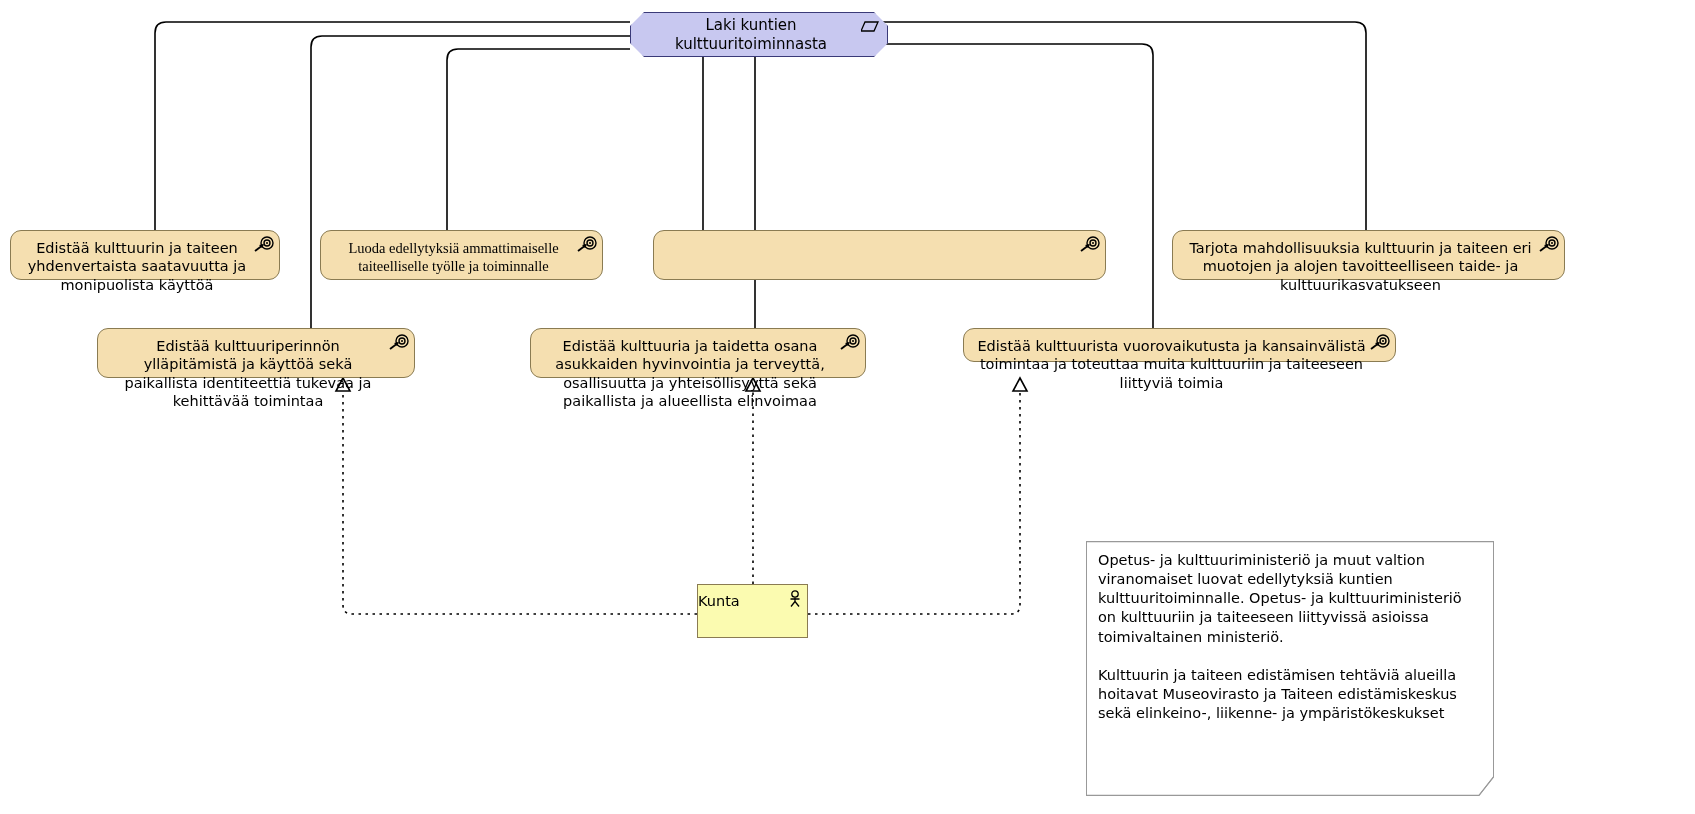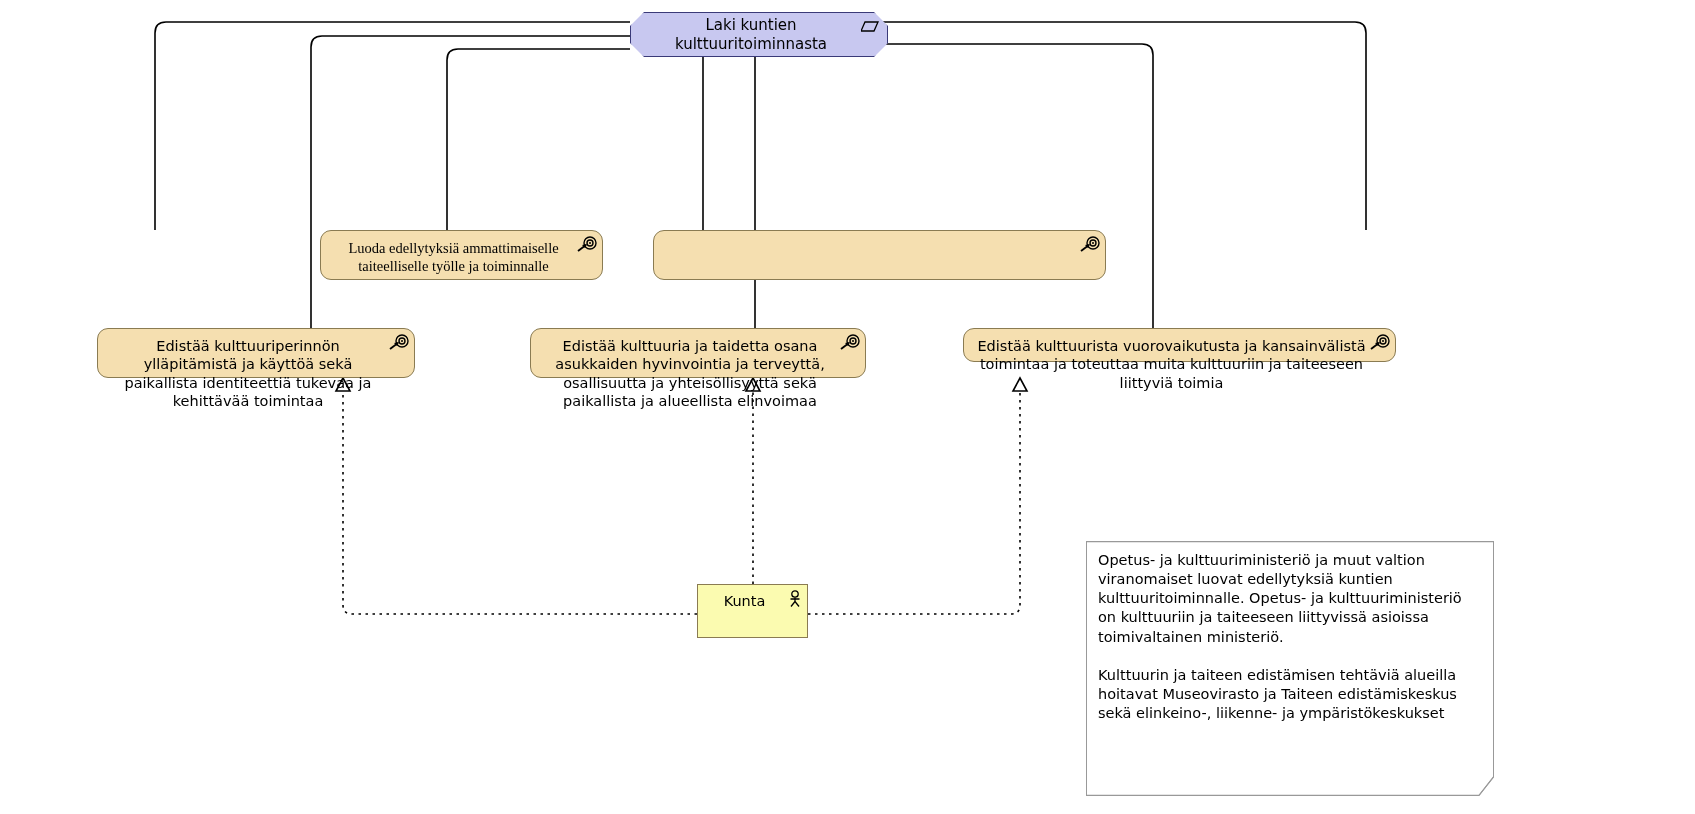--- a/index.html
+++ b/index.html
@@ -81,21 +81,21 @@
   }
   .goal-label {
     width: 100%;
   }
   .actor {
     background: #fbfbb0;
     border: 1.2px solid #8a7b52;
     font-size: 14.5px;
     color: #000;
     padding-top: 8px;
-    text-align: center;
+    text-align: left;
     box-sizing: border-box;
   }
   .actor-label {
     display: block;
     padding-right: 16px;
   }
 
   
   .icon-corner {
     position: absolute;
@@ -162,20 +162,32 @@
 
   <div class="node contract" style="left:630px; top:12px; width:258px; height:45px;">
     <span class="contract-label">Laki kuntien kulttuuritoiminnasta</span>
     <span class="icon-corner contract-icon">
       <svg width="18" height="12" viewBox="0 0 18 12">
         <polygon points="4,1 17,1 13,10 0,10" fill="none" stroke="#000" stroke-width="1.3"></polygon>
       </svg>
     </span>
   </div>
 
+  <div class="node goal" style="left:10px; top:230px; width:270px; height:50px;">
+    <span class="goal-label">Edistää kulttuurin ja taiteen yhdenvertaista saatavuutta ja monipuolista käyttöä</span>
+    <span class="icon-corner">
+      <svg width="20" height="16" viewBox="0 0 20 16">
+        <circle cx="13" cy="7" r="6" fill="none" stroke="#000" stroke-width="1.4"></circle>
+        <circle cx="13" cy="7" r="3" fill="none" stroke="#000" stroke-width="1.4"></circle>
+        <circle cx="13" cy="7" r="1" fill="#000"></circle>
+        <path d="M 1,15 L 9,9" stroke="#000" stroke-width="1.8"></path>
+        <polygon points="10,8 5,9 8,12" fill="#000"></polygon>
+      </svg>
+    </span>
+  </div>
 
   <div class="node goal" style="left:320px; top:230px; width:283px; height:50px;font-family:Liberation Serif, serif;">
     <span class="goal-label">Luoda edellytyksiä ammattimaiselle taiteelliselle työlle ja toiminnalle</span>
     <span class="icon-corner">
       <svg width="20" height="16" viewBox="0 0 20 16">
         <circle cx="13" cy="7" r="6" fill="none" stroke="#000" stroke-width="1.4"></circle>
         <circle cx="13" cy="7" r="3" fill="none" stroke="#000" stroke-width="1.4"></circle>
         <circle cx="13" cy="7" r="1" fill="#000"></circle>
         <path d="M 1,15 L 9,9" stroke="#000" stroke-width="1.8"></path>
         <polygon points="10,8 5,9 8,12" fill="#000"></polygon>
@@ -188,20 +200,32 @@
       <svg width="20" height="16" viewBox="0 0 20 16">
         <circle cx="13" cy="7" r="6" fill="none" stroke="#000" stroke-width="1.4"></circle>
         <circle cx="13" cy="7" r="3" fill="none" stroke="#000" stroke-width="1.4"></circle>
         <circle cx="13" cy="7" r="1" fill="#000"></circle>
         <path d="M 1,15 L 9,9" stroke="#000" stroke-width="1.8"></path>
         <polygon points="10,8 5,9 8,12" fill="#000"></polygon>
       </svg>
     </span>
   </div>
 
+  <div class="node goal" style="left:1172px; top:230px; width:393px; height:50px;">
+    <span class="goal-label">Tarjota mahdollisuuksia kulttuurin ja taiteen eri muotojen ja alojen tavoitteelliseen taide- ja kulttuurikasvatukseen</span>
+    <span class="icon-corner">
+      <svg width="20" height="16" viewBox="0 0 20 16">
+        <circle cx="13" cy="7" r="6" fill="none" stroke="#000" stroke-width="1.4"></circle>
+        <circle cx="13" cy="7" r="3" fill="none" stroke="#000" stroke-width="1.4"></circle>
+        <circle cx="13" cy="7" r="1" fill="#000"></circle>
+        <path d="M 1,15 L 9,9" stroke="#000" stroke-width="1.8"></path>
+        <polygon points="10,8 5,9 8,12" fill="#000"></polygon>
+      </svg>
+    </span>
+  </div>
 
   <div class="node goal" style="left:97px; top:328px; width:318px; height:50px;">
     <span class="goal-label">Edistää kulttuuriperinnön ylläpitämistä ja käyttöä sekä paikallista identiteettiä tukevaa ja kehittävää toimintaa</span>
     <span class="icon-corner">
       <svg width="20" height="16" viewBox="0 0 20 16">
         <circle cx="13" cy="7" r="6" fill="none" stroke="#000" stroke-width="1.4"></circle>
         <circle cx="13" cy="7" r="3" fill="none" stroke="#000" stroke-width="1.4"></circle>
         <circle cx="13" cy="7" r="1" fill="#000"></circle>
         <path d="M 1,15 L 9,9" stroke="#000" stroke-width="1.8"></path>
         <polygon points="10,8 5,9 8,12" fill="#000"></polygon>

